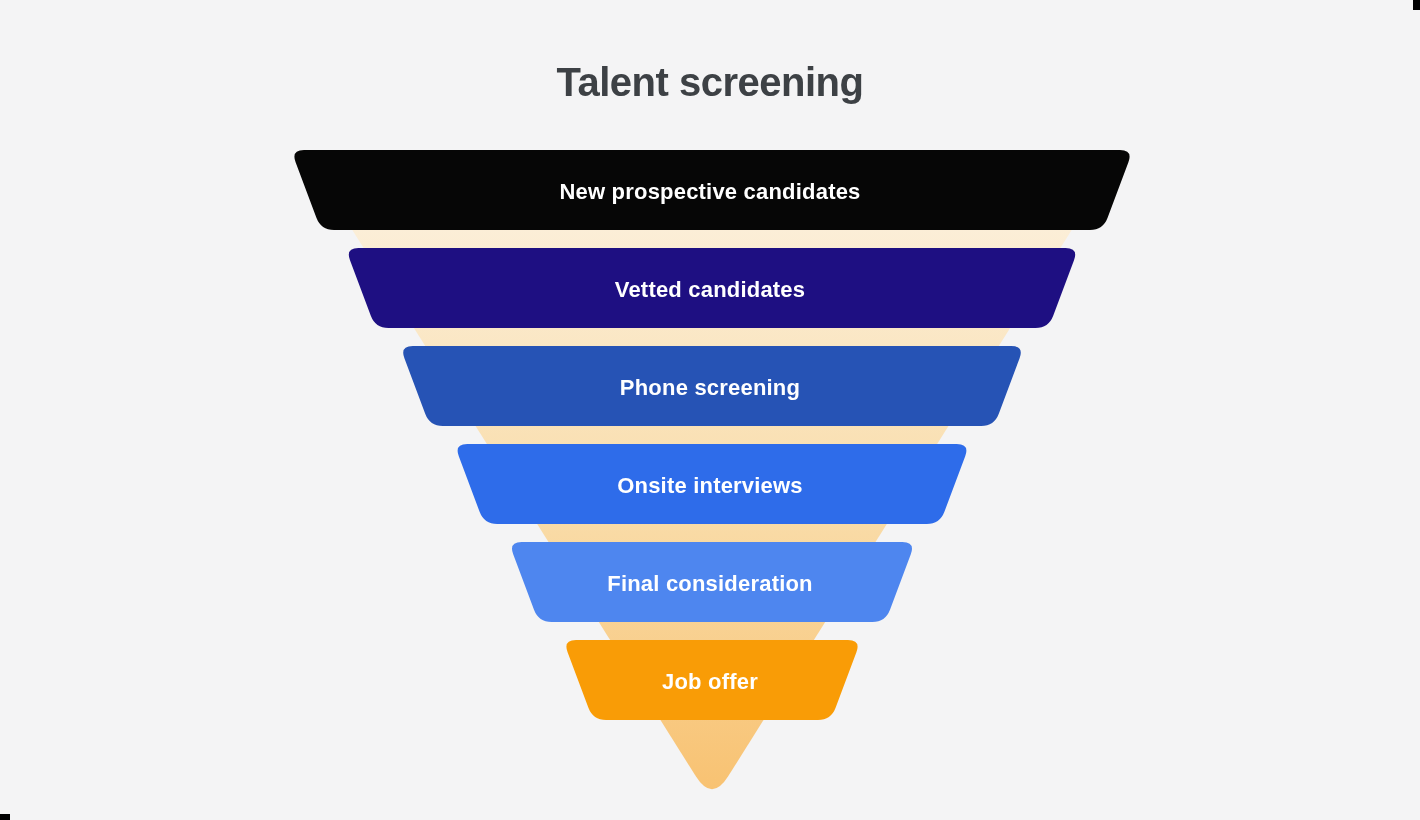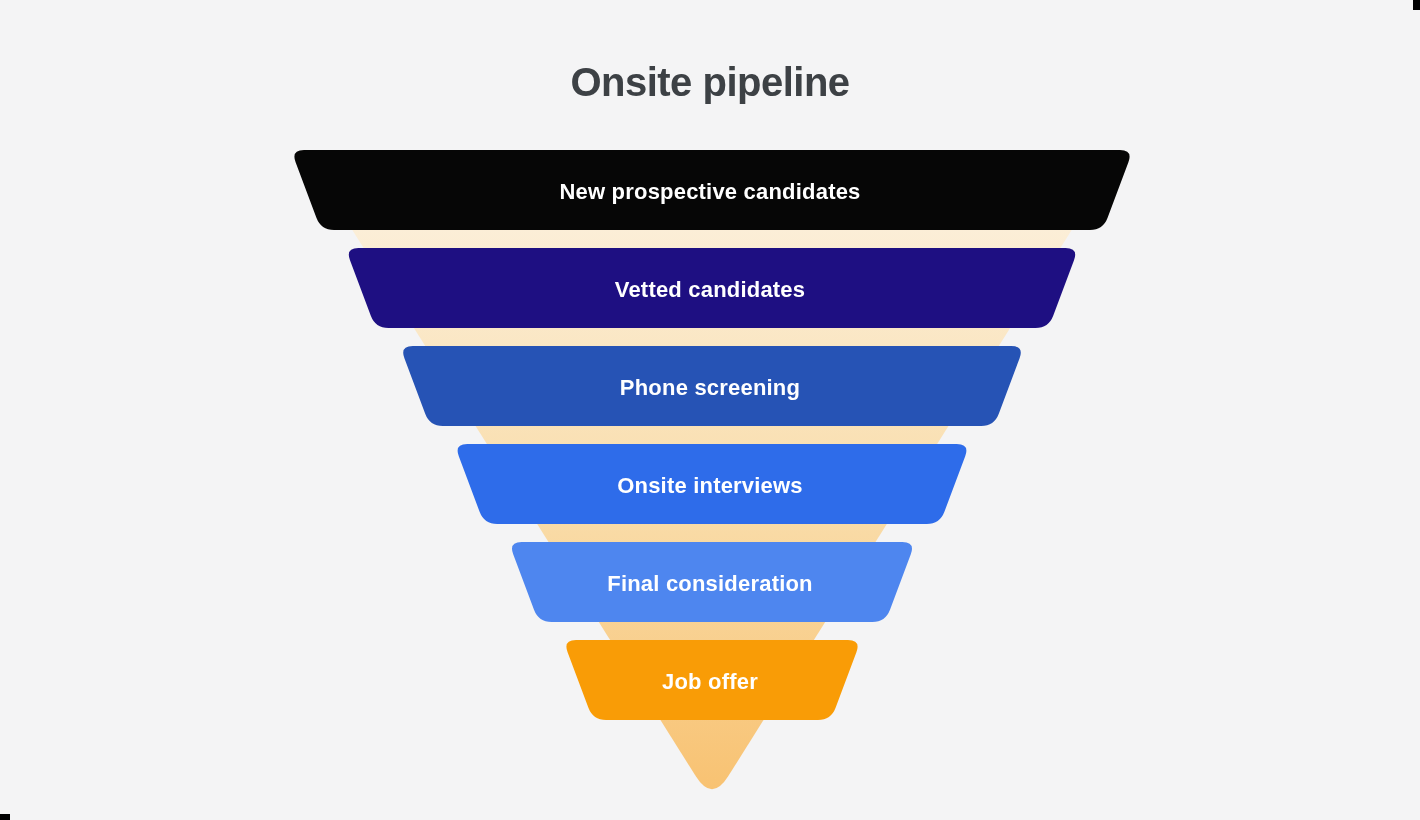--- a/index.html
+++ b/index.html
@@ -16,21 +16,21 @@
   }
   .artifact{position:absolute;}
   .artifact.tr{right:0;top:0;width:7px;height:10px;}
   .artifact.bl{left:0;bottom:0;width:10px;height:6px;}
 </style>
 </head>
 <body style="background: rgb(244, 244, 245);">
 
 <div class="canvas">
 
-  <h1 class="title" style="color: rgb(61, 65, 69);">Onsite pipeline</h1>
+  <h1 class="title" style="color: rgb(61, 65, 69);">Talent screening</h1>
 
   <svg class="funnel" width="1420" height="820" viewBox="0 0 1420 820">
     <defs>
       <linearGradient id="coneGrad" x1="0" y1="0" x2="0" y2="1">
         <stop id="coneStopTop" offset="0" stop-color="#fcf3e4"></stop>
         <stop id="coneStopMid" offset="0.55" stop-color="#f9ddab"></stop>
         <stop id="coneStopBot" offset="1" stop-color="#f8c272"></stop>
       </linearGradient>
     </defs>
     <path id="cone" fill="url(#coneGrad)" d="M302.0,150.0 Q302,150 302.0,150.0 L1122.0,150.0 Q1122,150 1122.0,150.0 L728.0,776.6 Q712,802 696.0,776.6 Z"></path>

